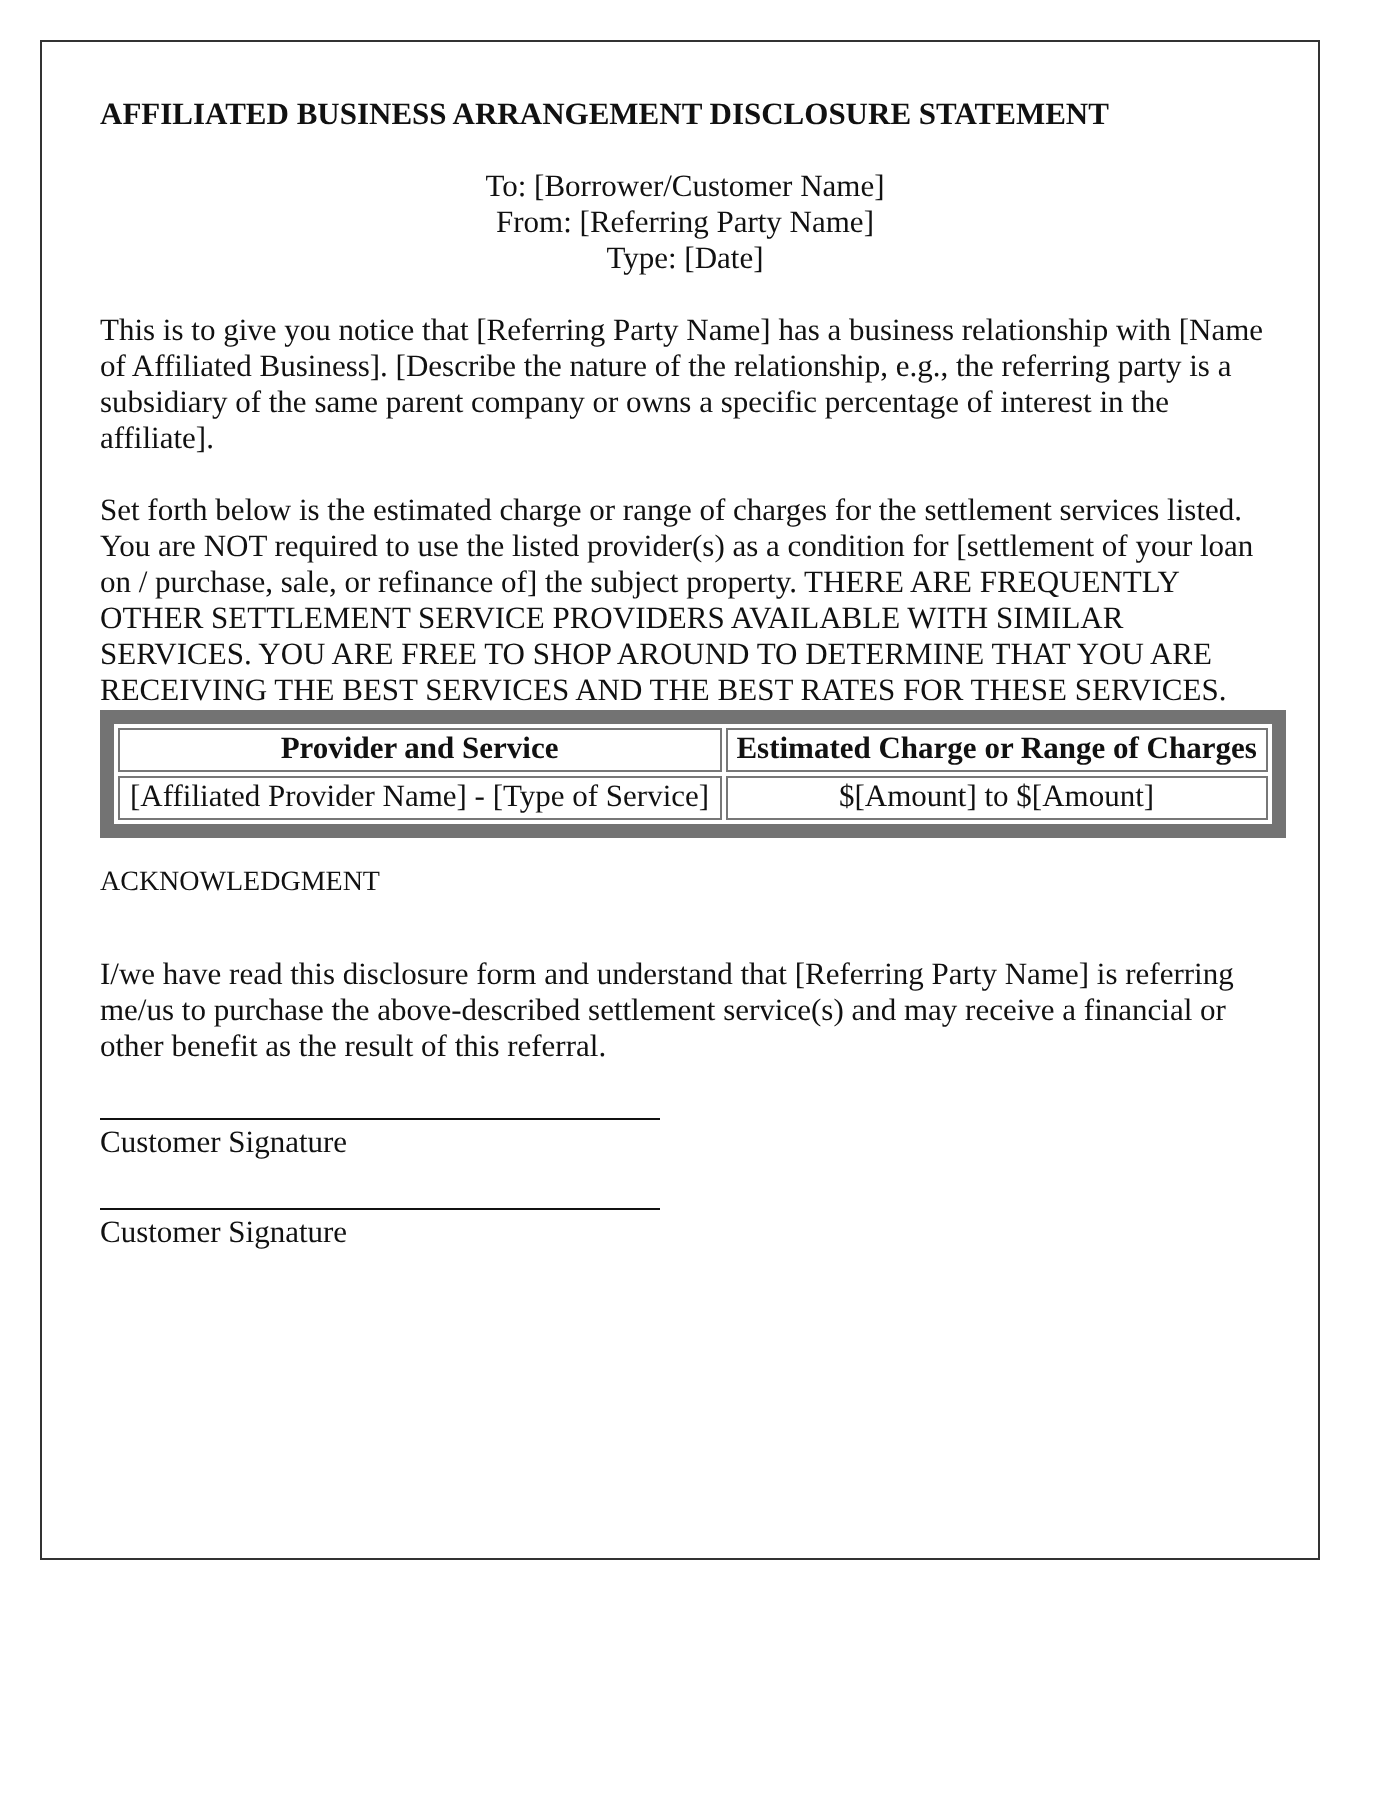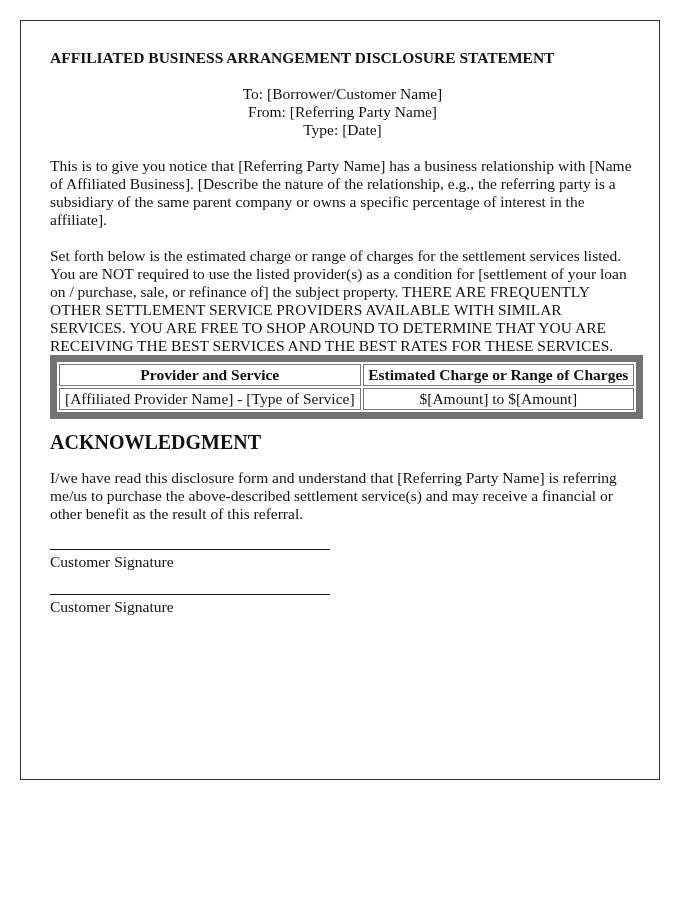--- a/index.html
+++ b/index.html
@@ -11,21 +11,21 @@
   }
   .content { position: absolute; left: 29px; top: 28px; width: 585px; font-size: 15.5px; line-height: 18px; }
   h1 { font-size: 15.5px; font-weight: bold; margin: 0 0 18px 0; line-height: 18px; }
   .meta div { line-height: 18px; text-align: center; }
   p { margin: 18px 0 0 0; }
   .meta { margin: 0; }
   table { border-collapse: separate; border: 7px solid #737373; border-spacing: 2px; width: 593px; font-size: 15.5px; }
   th, td { border: 1px solid #777; padding: 1px 1px; line-height: 18px; }
   th { font-weight: bold; text-align: center; }
   td { text-align: center; }
-  h2 { font-size: 20px; font-weight: bold; margin: 14px 0 0 0; line-height: 18px; }
+  h2 { font-size: 14px; font-weight: normal; margin: 14px 0 0 0; line-height: 18px; }
   .sig { margin-top: 26px; }
   .sig-line { width: 280px; border-top: 1px solid #111; height: 0; }
   .sig-label { margin-top: 3px; line-height: 18px; }
   .sig + .sig { margin-top: 23px; }
 </style>
 </head>
 <body>
 
 <div class="page">
   <div class="content">
@@ -49,21 +49,21 @@
       </thead>
       <tbody>
         <tr>
           <td>[Affiliated Provider Name] - [Type of Service]</td>
           <td>$[Amount] to $[Amount]</td>
         </tr>
       </tbody>
     </table>
 
     <h2>ACKNOWLEDGMENT</h2>
-    <p style="margin-top:18px;">I/we have read this disclosure form and understand that [Referring Party Name] is referring me/us to purchase the above-described settlement service(s) and may receive a financial or other benefit as the result of this referral.</p>
+    <p style="margin-top:28px;">I/we have read this disclosure form and understand that [Referring Party Name] is referring me/us to purchase the above-described settlement service(s) and may receive a financial or other benefit as the result of this referral.</p>
 
     <div class="sig">
       <div class="sig-line"></div>
       <div class="sig-label">Customer Signature</div>
     </div>
     <div class="sig">
       <div class="sig-line"></div>
       <div class="sig-label">Customer Signature</div>
     </div>
   </div>

